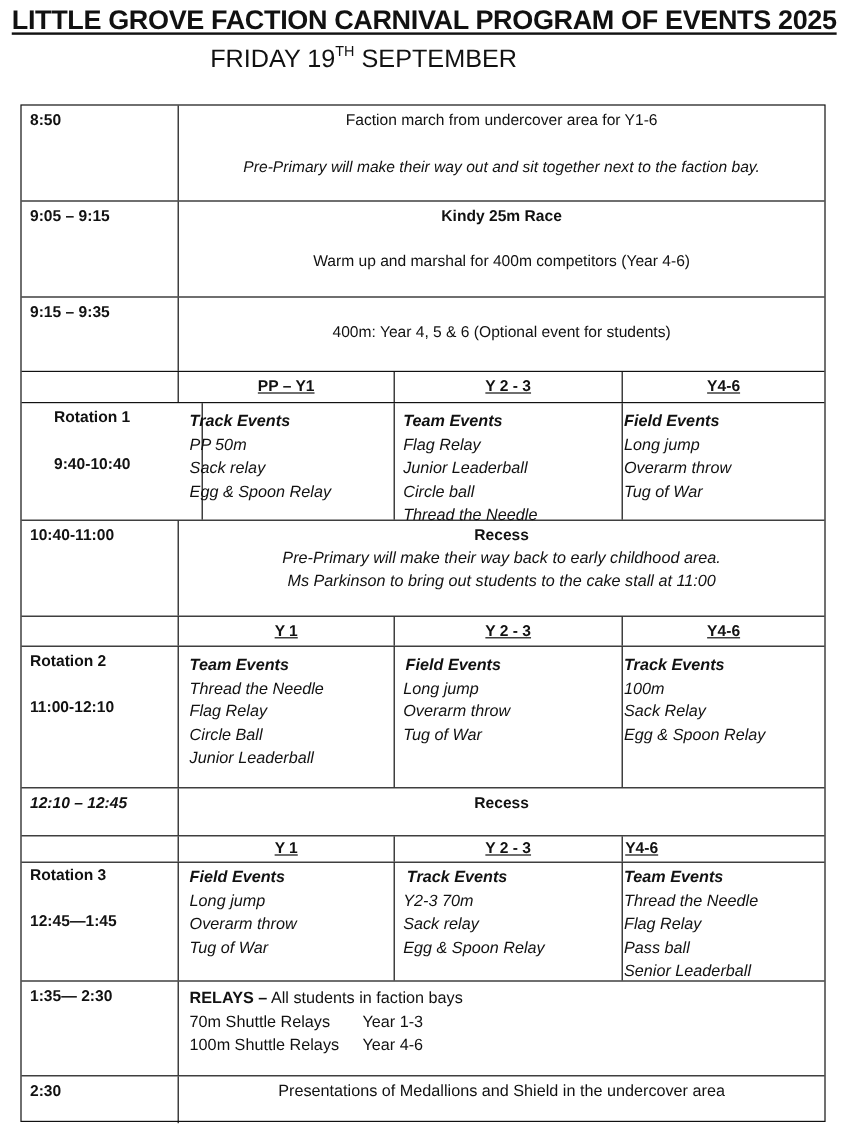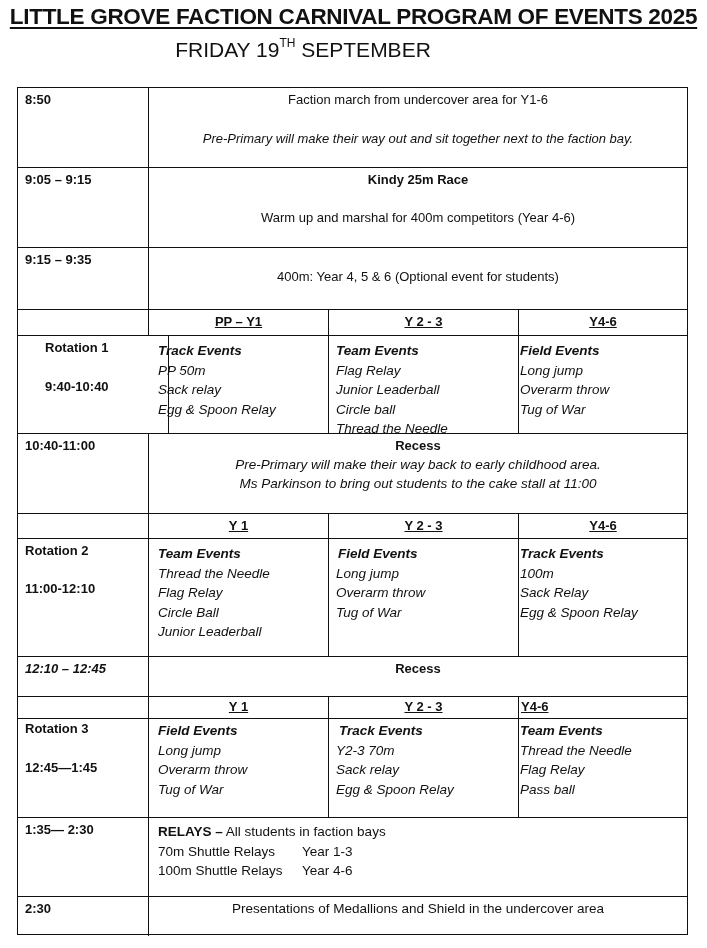--- a/index.html
+++ b/index.html
@@ -177,20 +177,21 @@
         <div class="head" style="padding-left:3px;">Track Events</div>
         <div>Y2-3 70m</div>
         <div>Sack relay</div>
         <div>Egg &amp; Spoon Relay</div>
       </div>
       <div class="col c3" style="padding-top:2px;">
         <div class="head">Team Events</div>
         <div>Thread the Needle</div>
         <div>Flag Relay</div>
         <div>Pass ball</div>
+        <div>Senior Leaderball</div>
       </div>
     </div>
   </div>
 
   <div class="row" style="top:729px;height:79px;">
     <div class="timecell">1:35— 2:30</div>
     <div class="body">
       <div class="relays">
         <div><b>RELAYS –</b><span> All students in faction bays</span></div>
         <div><span class="tab">70m Shuttle Relays</span><span>Year 1-3</span></div>

